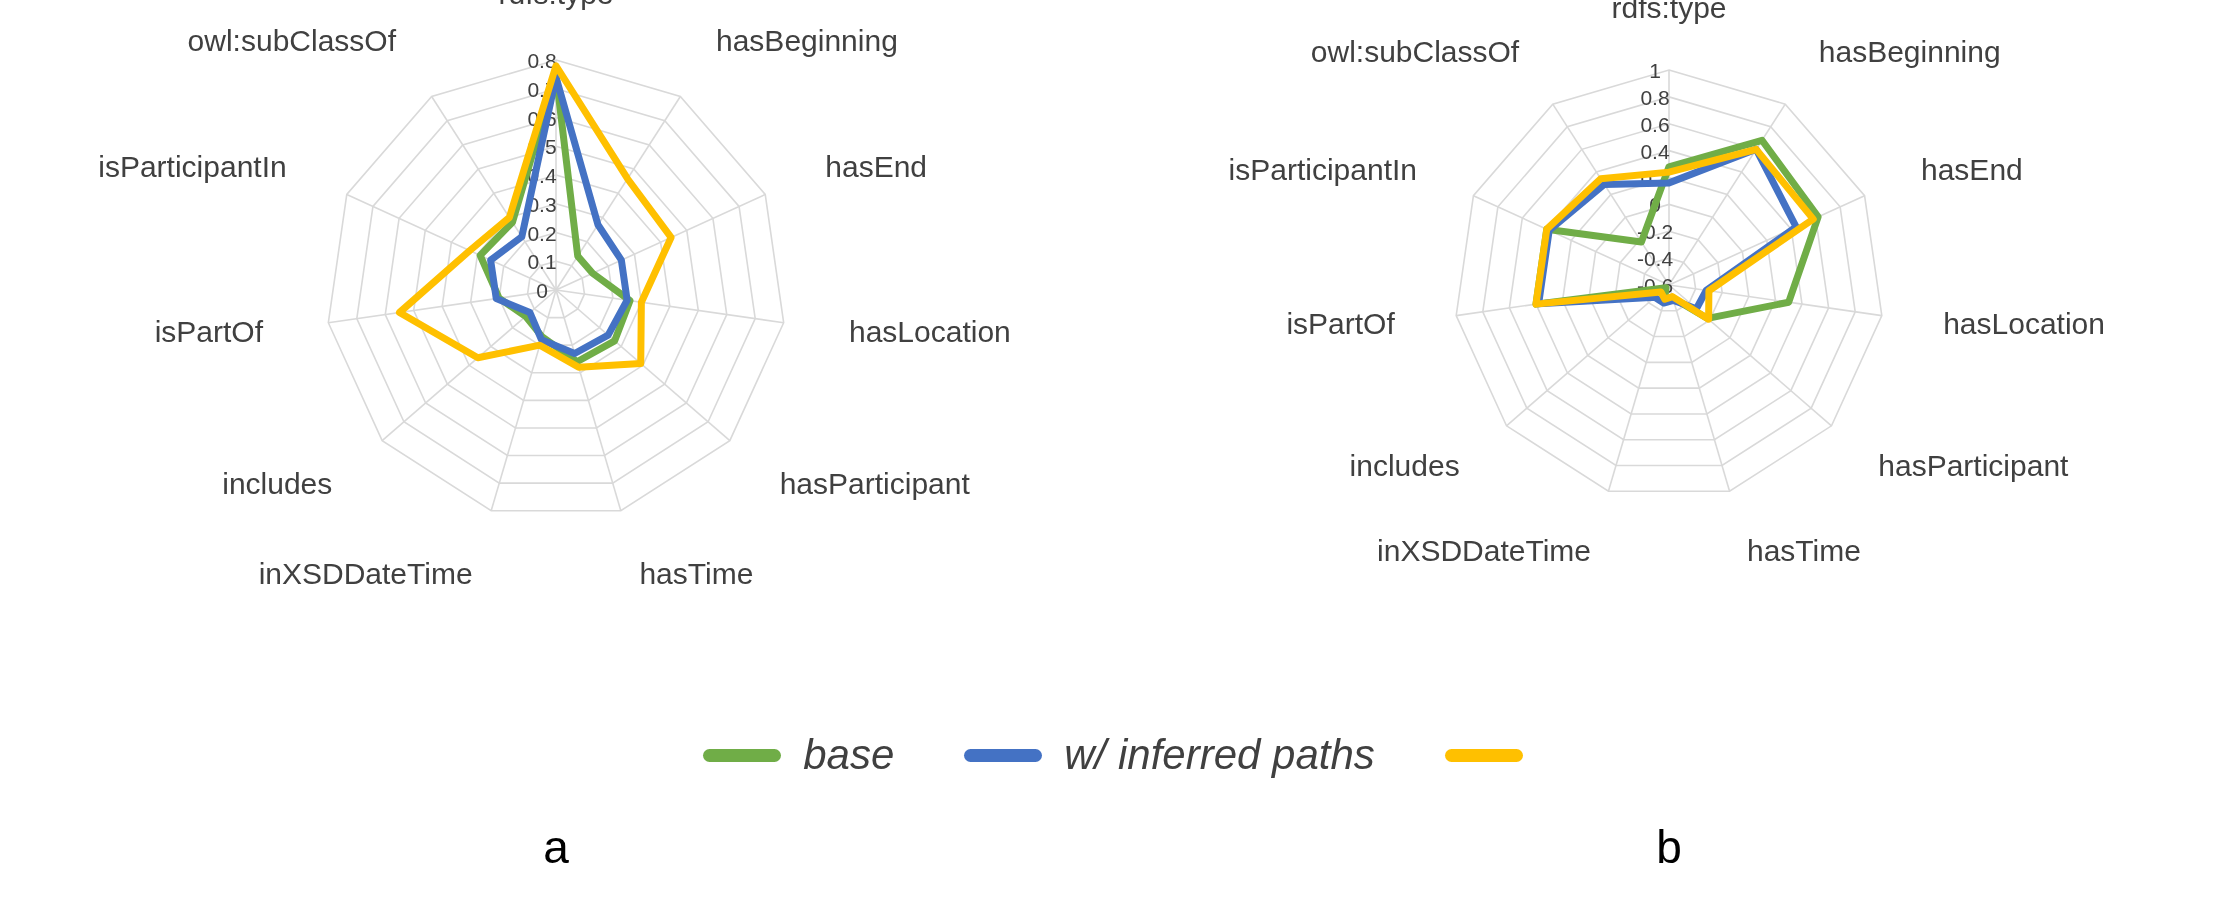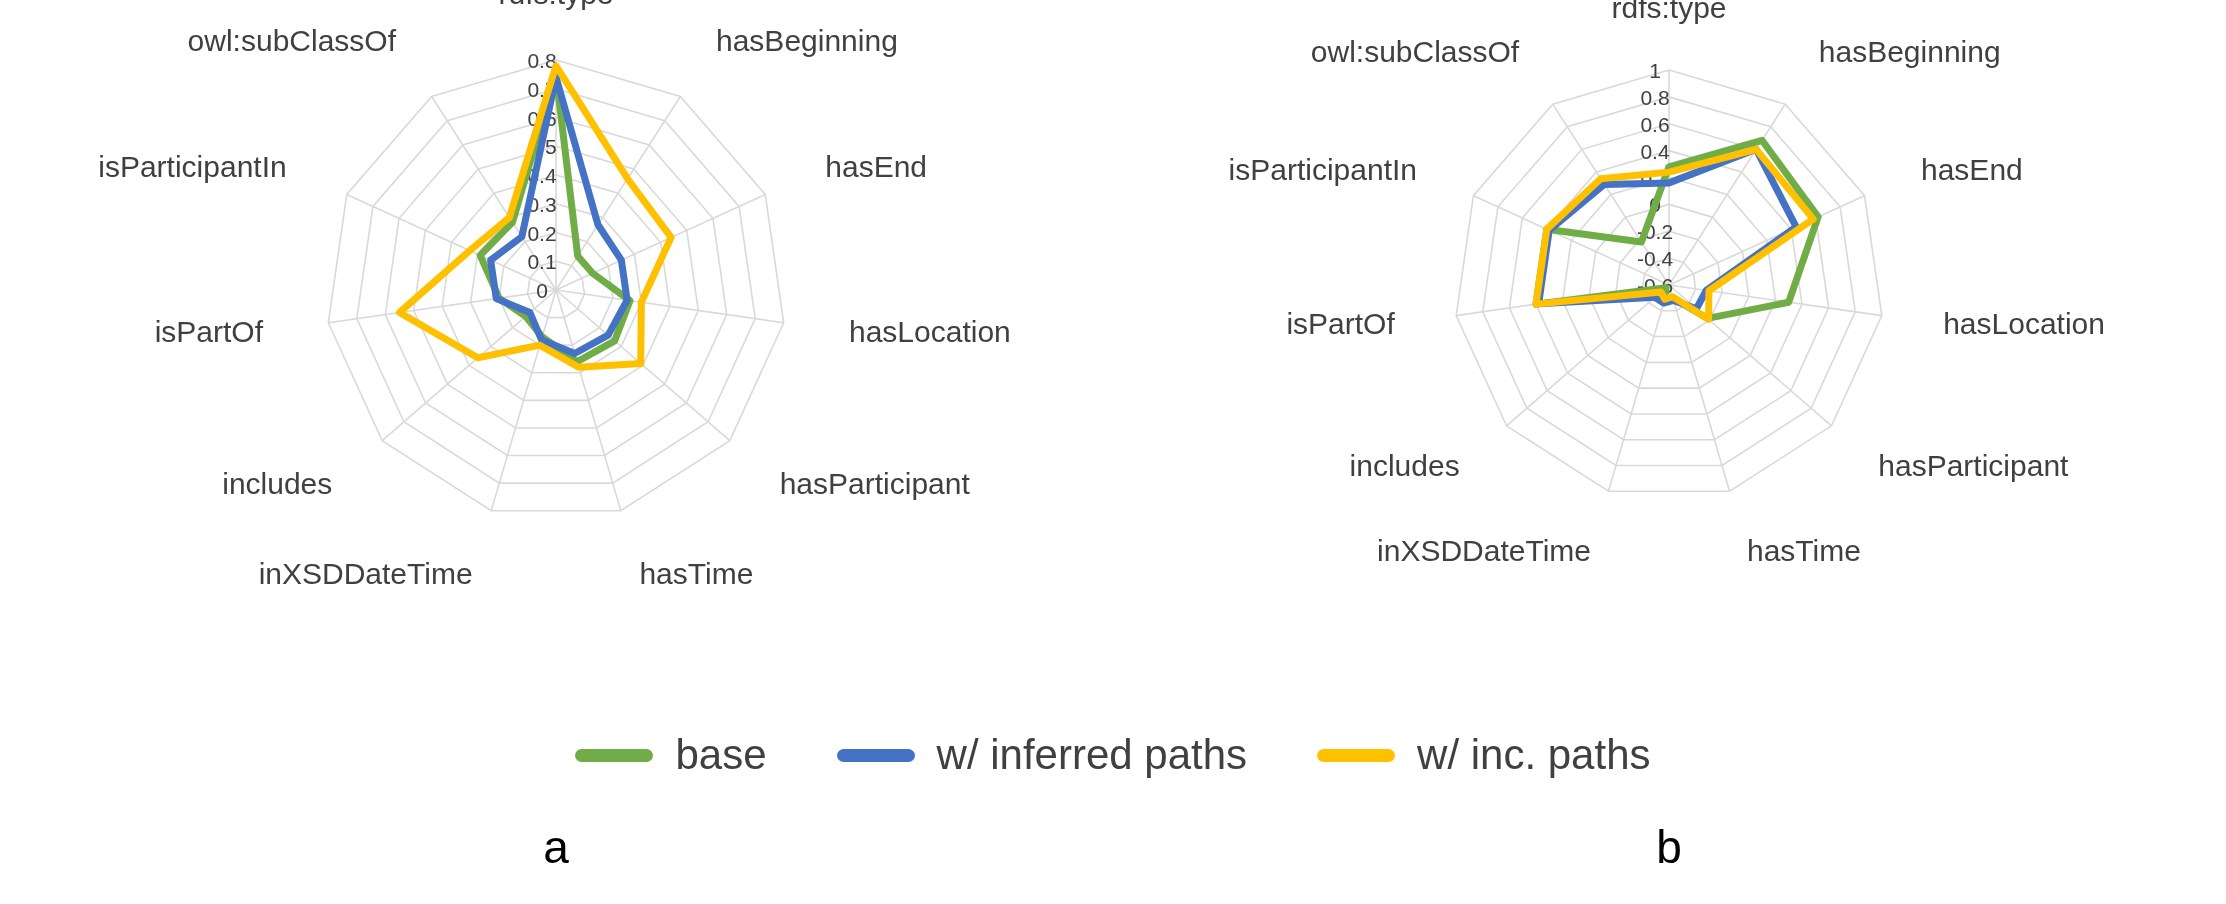--- a/index.html
+++ b/index.html
@@ -7,21 +7,21 @@
   #root{position:relative;width:2226px;height:904px;}
   .panel{position:absolute;top:0;height:700px;}
   #panel-a{left:0;width:1113px;}
   #panel-b{left:1113px;width:1113px;}
   svg{display:block;overflow:visible;}
   .grid-ring{fill:none;stroke:#d9d9d9;stroke-width:1.6;}
   .grid-spoke{stroke:#d9d9d9;stroke-width:1.6;}
   .series-line{fill:none;stroke-width:7;stroke-linejoin:round;stroke-linecap:round;}
   .cat-label{font-size:30px;fill:#404040;font-family:"Liberation Sans",sans-serif;}
   .tick-label{font-size:21px;fill:#404040;font-family:"Liberation Sans",sans-serif;text-anchor:middle;}
-  .legend{position:absolute;left:0;top:700px;width:2226px;height:110px;display:flex;align-items:center;justify-content:center;gap:70px;}
+  .legend{position:absolute;left:0;top:700px;width:2226px;height:110px;display:flex;align-items:center;justify-content:center;gap:70px;font-style:italic;}
   .legend-item{display:flex;align-items:center;gap:22px;}
   .legend-swatch{width:78px;height:13px;border-radius:7px;}
   .legend-text{font-size:42px;color:#404040;font-family:"Liberation Sans",sans-serif;line-height:1;}
   .panel-letter{position:absolute;top:820px;font-size:46px;color:#000;font-family:"Liberation Sans",sans-serif;}
   #letter-a{left:556px;transform:translateX(-50%);}
   #letter-b{left:1669px;transform:translateX(-50%);}
 </style>
 </head>
 <body>
 
@@ -143,20 +143,19 @@
     <div class="legend-item">
       <span class="legend-swatch" style="background: rgb(112, 173, 71);"></span>
       <span class="legend-text">base</span>
     </div>
     <div class="legend-item">
       <span class="legend-swatch" style="background: rgb(68, 114, 196);"></span>
       <span class="legend-text">w/ inferred paths</span>
     </div>
     <div class="legend-item">
       <span class="legend-swatch" style="background: rgb(255, 192, 0);"></span>
-      <span class="legend-text">w/ inc. paths</span>
     </div>
   </div>
 
   <div class="panel-letter" id="letter-a">a</div>
   <div class="panel-letter" id="letter-b">b</div>
 
 </div>
 
 </body></html>

